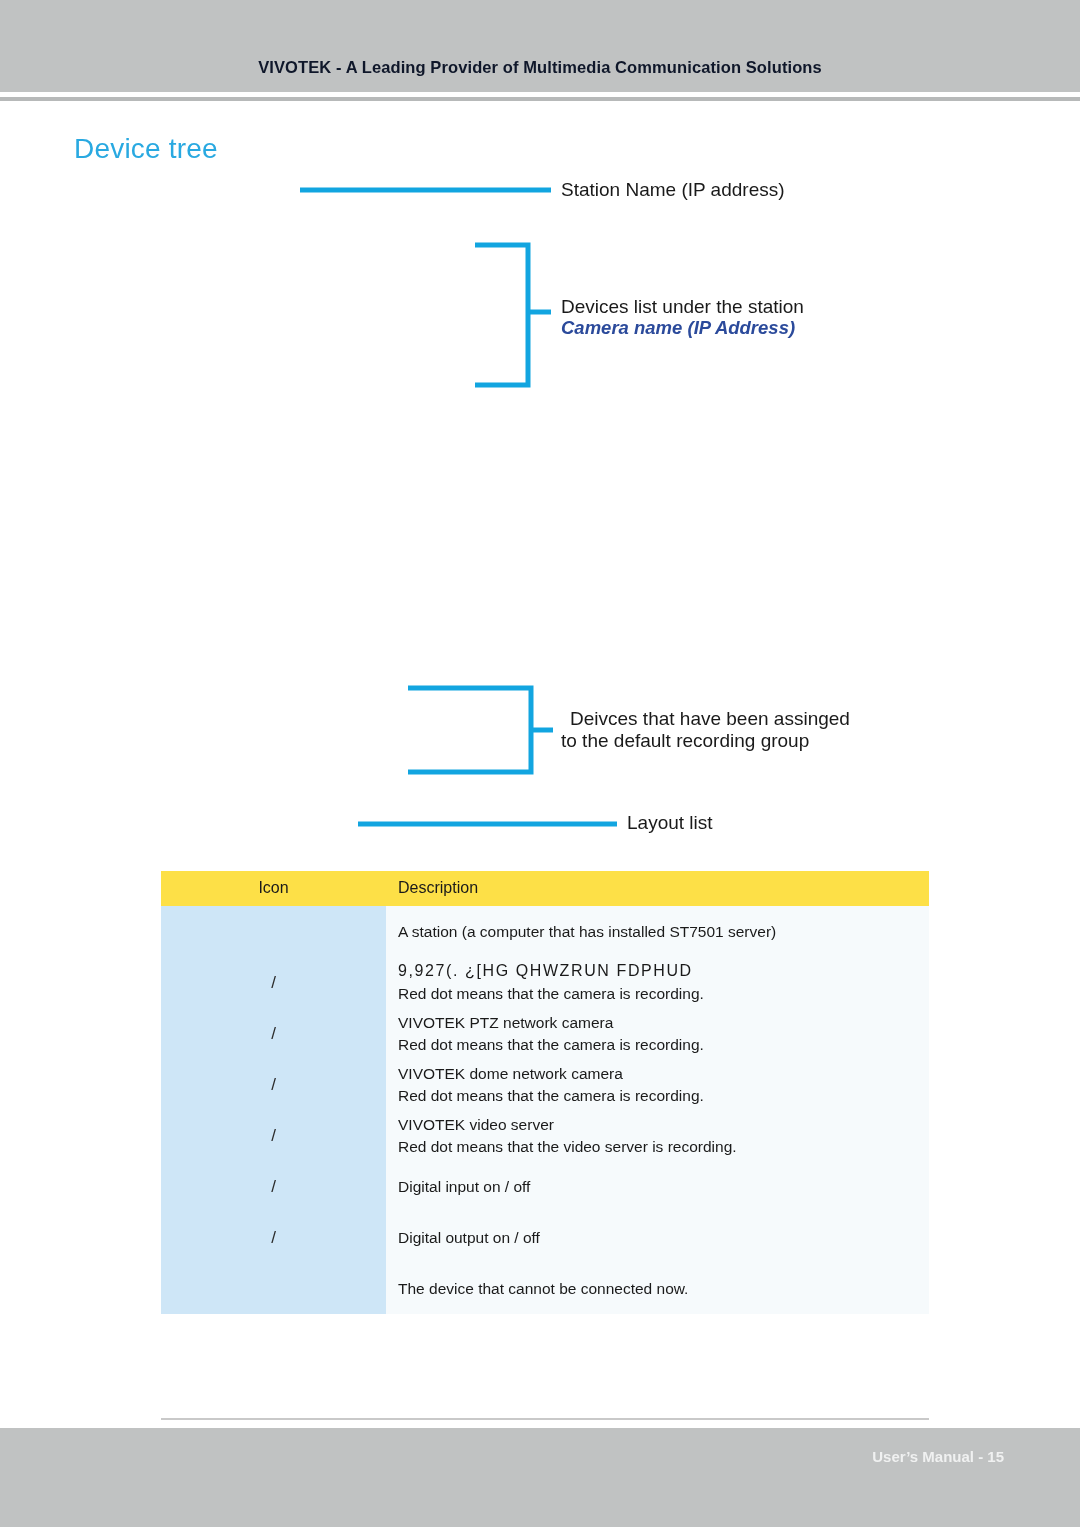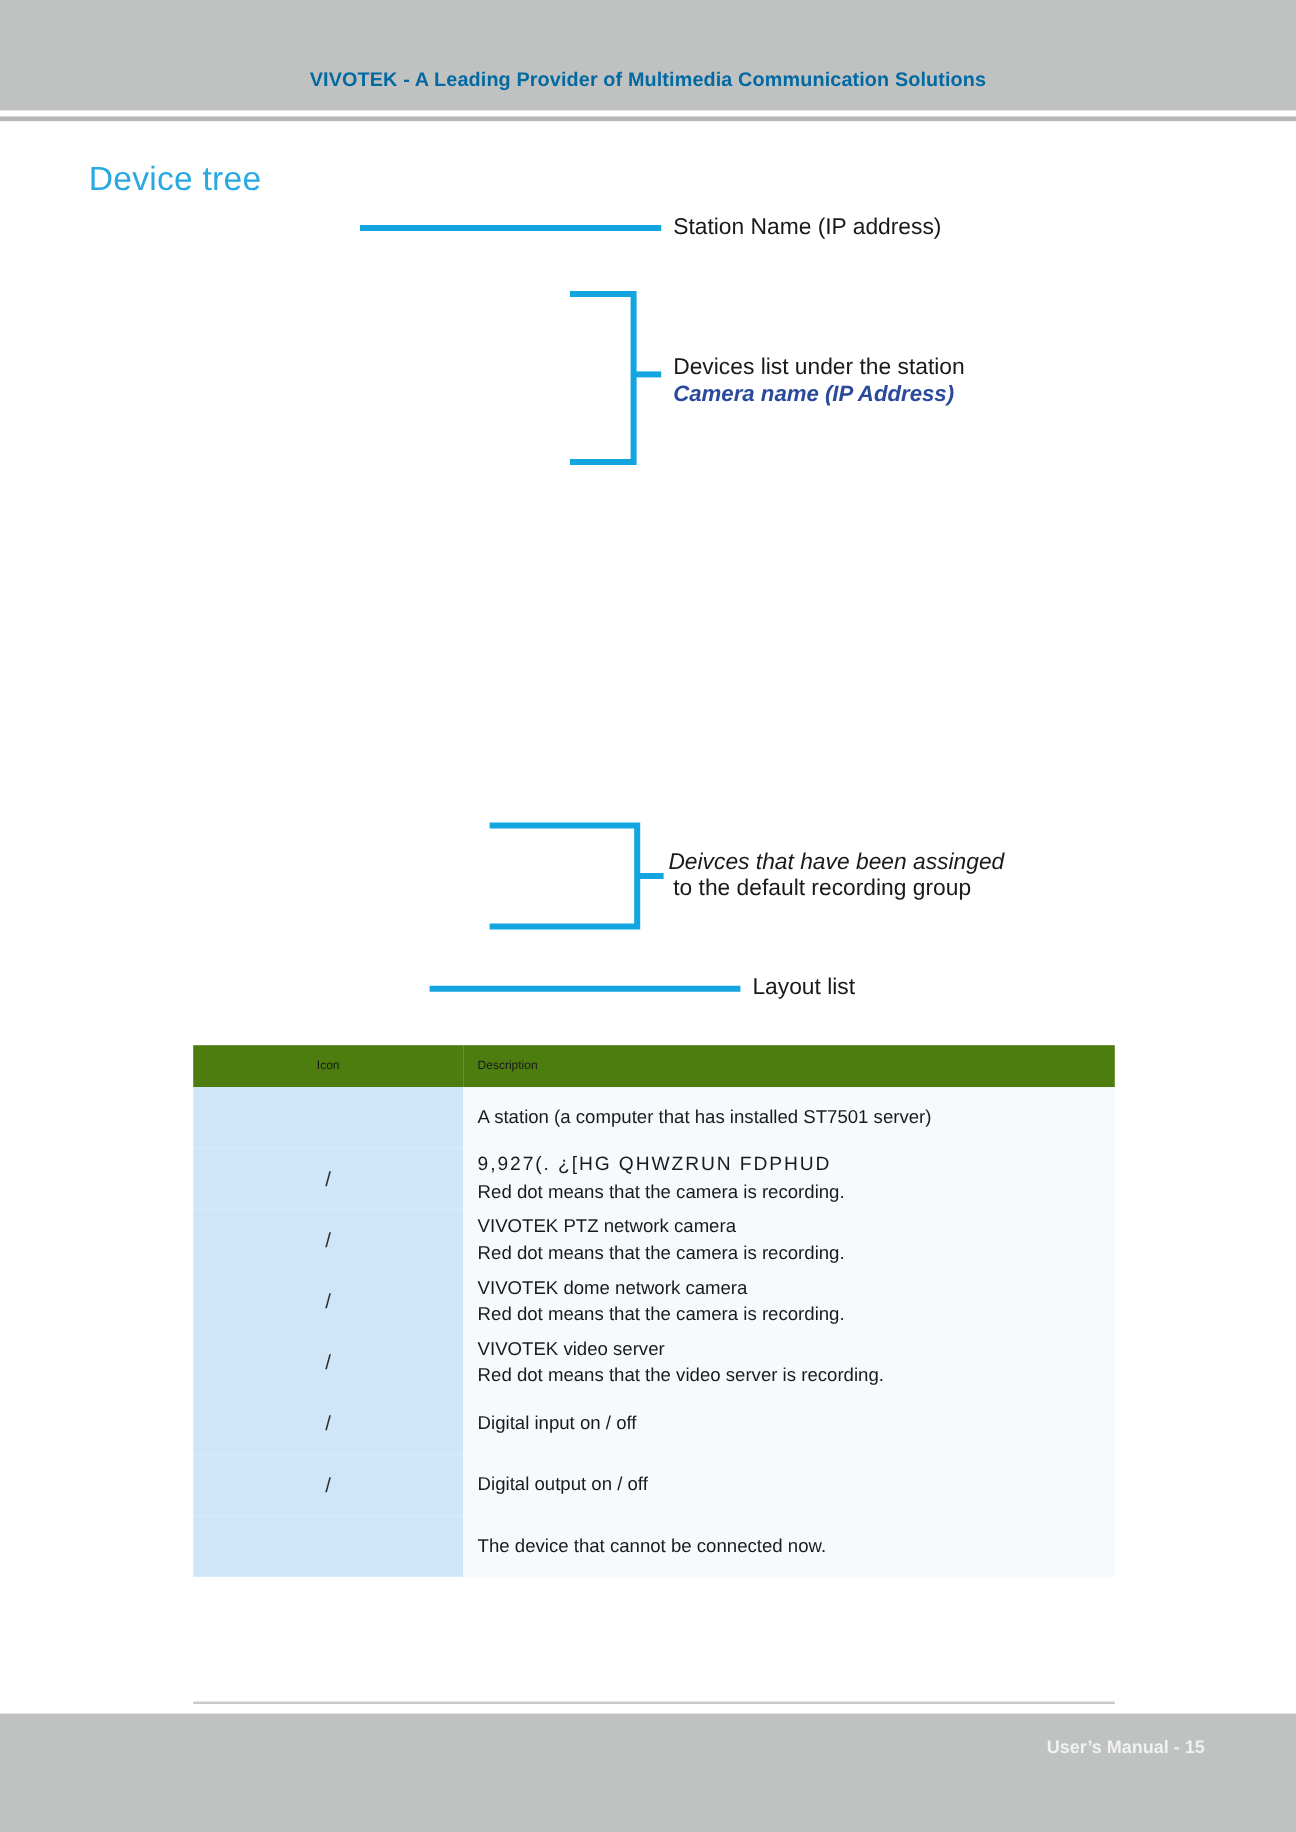--- a/index.html
+++ b/index.html
@@ -24,21 +24,21 @@
     background: #c0c2c2;
   }
   .header-title {
     position: absolute;
     left: 0; top: 58px;
     width: 1080px;
     text-align: center;
     font-size: 16.5px;
     font-weight: bold;
     letter-spacing: 0.1px;
-    color: #0369a1;
+    color: #0f172a;
     white-space: nowrap;
   }
   .header-rule {
     position: absolute;
     left: 0; top: 97px;
     width: 1080px;
     height: 4px;
     background: #b7b9b9;
   }
 
@@ -82,23 +82,23 @@
     width: 768px;
     border-collapse: collapse;
     table-layout: fixed;
     font-size: 15.5px;
     color: #1a1a1a;
   }
   .icon-table col.c-icon { width: 225px; }
   .icon-table col.c-desc { width: 543px; }
 
   .icon-table th {
-    background: #4d7c0f;
+    background: #fde047;
     font-weight: normal;
-    font-size: 10px;
+    font-size: 16px;
     color: #1a1a1a;
     text-align: left;
     padding: 7px 0 8px 0;
     border: none;
     height: 20px;
   }
   .icon-table th.h-icon { text-align: center; }
   .icon-table th.h-desc { padding-left: 12px; }
 
   .icon-table td {
@@ -174,21 +174,21 @@
   <line x1="531" y1="730" x2="553" y2="730" stroke="#12a5e0" stroke-width="5"></line>
 
   <line x1="358" y1="824" x2="617" y2="824" stroke="#12a5e0" stroke-width="5"></line>
 </svg>
 
 <div class="lbl" style="left:561px; top:179px;">Station Name (IP address)</div>
 
 <div class="lbl" style="left:561px; top:296px;">Devices list under the station</div>
 <div class="lbl small-sub" style="left:561px; top:318px;">Camera name (IP Address)</div>
 
-<div class="lbl" style="left:557px; top:708px;font-style:italic;">Deivces that have been assinged</div>
+<div class="lbl" style="left:570px; top:708px;">Deivces that have been assinged</div>
 <div class="lbl" style="left:561px; top:730px;">to the default recording group</div>
 
 <div class="lbl" style="left:627px; top:812px;">Layout list</div>
 
 <table class="icon-table">
   <colgroup>
     <col class="c-icon">
     <col class="c-desc">
   </colgroup>
   <thead>

